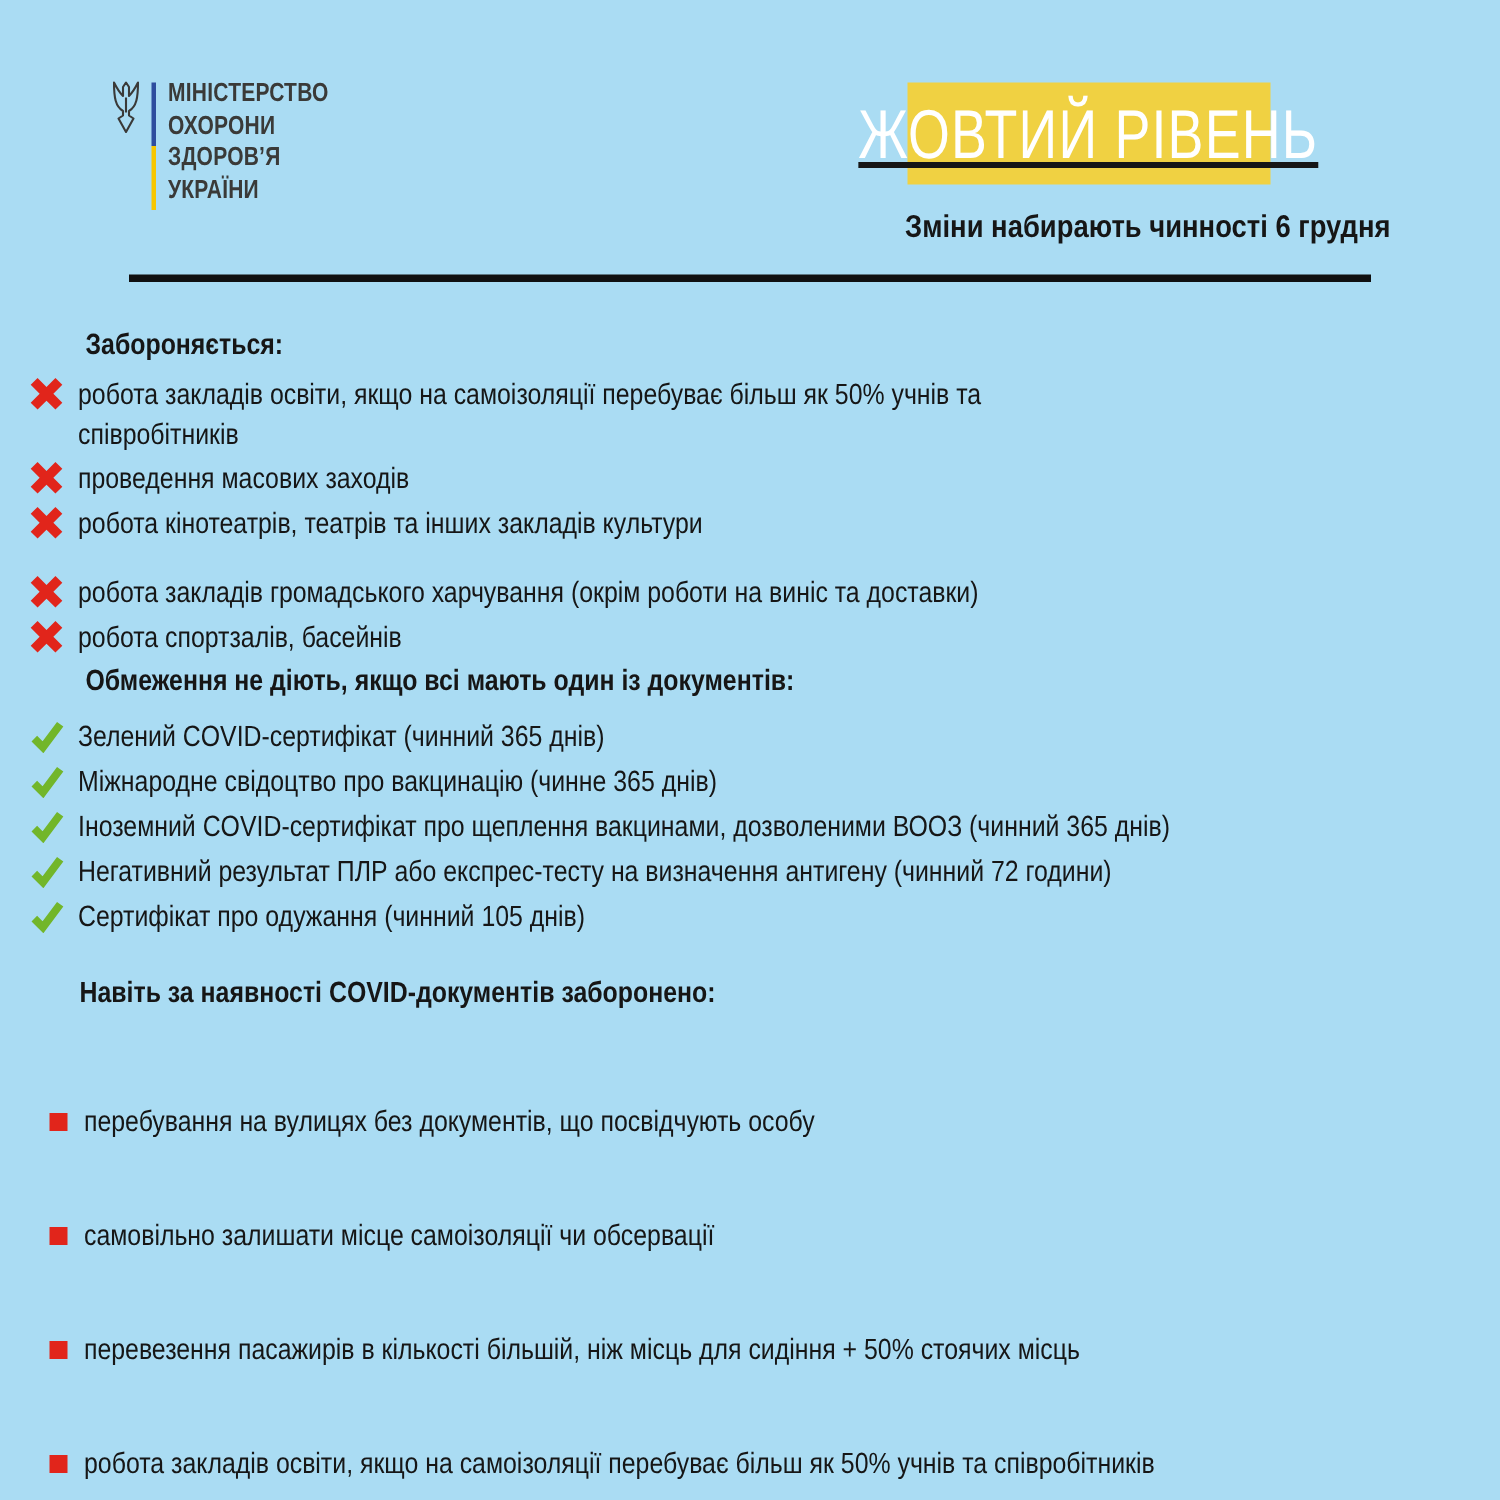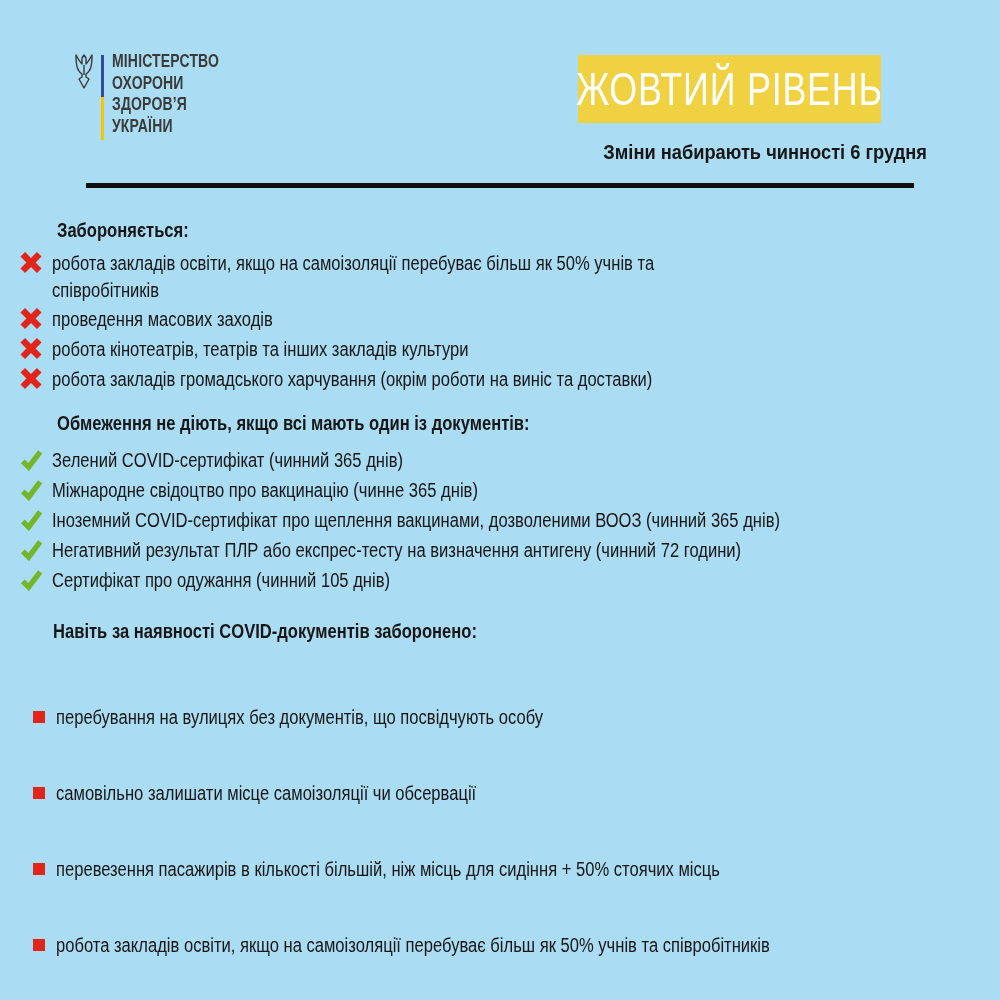--- a/index.html
+++ b/index.html
@@ -16,22 +16,22 @@
     position: absolute; left: 101px; top: 55px; width: 3px; height: 85px;
     background: linear-gradient(to bottom, #2e4d9e 0 50%, #f7c600 50% 100%);
   }
   .logo-text {
     position: absolute; left: 112px; top: 51px;
     font-size: 17.5px; font-weight: 700; color: #3a3a38;
     line-height: 21.5px; letter-spacing: 0.2px;
     transform: scaleX(0.8); transform-origin: 0 0; white-space: nowrap;
   }
   .banner {
-    position: absolute; left: 578px; top: 55px; width: 303px; height: 68px;
-    background: #f0d142; display: flex; align-items: center; justify-content: center;
+    position: absolute; left: 605px; top: 55px; width: 242px; height: 68px;
+    background: #f0d142; display: flex; align-items: center; justify-content: center; text-decoration: underline;
   }
   .banner-label {
     color: #ffffff; font-size: 46px; font-weight: 400; letter-spacing: 1px;
     transform: scaleX(0.78); white-space: nowrap;
   }
   .subtitle {
     position: absolute; top: 140px; right: 73px;
     font-size: 21px; font-weight: 700; white-space: nowrap;
     transform: scaleX(0.87); transform-origin: 100% 0;
   }
@@ -56,22 +56,22 @@
   }
   .w2 .item-text { width: 800px; }
   .bullet { flex: 0 0 auto; display: inline-flex; }
   .bullet-x     { width: 22px; height: 23px; margin: 1px 10px 0 0; }
   .bullet-check { width: 23px; height: 23px; margin: 1px 9px 0 0; }
   .bullet-square{ width: 12px; height: 12px; margin: 7px 11px 0 17px; background: #e1251b; }
   
   .sec1 { margin-top: 29px; }
   .sec1 .sec-heading { margin-bottom: 7px; }
   .sec1 .item { margin-bottom: 3px; }
-  .sec1 .gap-lg { margin-bottom: 4px; }
-  .sec2 { margin-top: 14px; }
+  .sec1 .gap-lg { margin-bottom: 20px; }
+  .sec2 { }
   .sec2 .sec-heading { margin-bottom: 11px; }
   .sec2 .item { margin-bottom: 3px; line-height: 27px; }
   .sec2 .item-text { line-height: 27px; }
   .sec3 { margin-top: 21px; }
   .sec3 .sec-heading { margin-bottom: 12px; }
   .sec3 .item { margin-bottom: 1px; margin-top: 48px; }
   .sec3 .item-text { line-height: 27px; }
 </style>
 </head>
 <body>
@@ -126,20 +126,28 @@
       <span class="item-text">робота кінотеатрів, театрів та інших закладів культури</span>
     </div>
     <div class="item">
       <span class="bullet bullet-x">
           <svg viewBox="0 0 24 24" width="22" height="23">
             <path d="M5.5 0.5 L12 7 L18.5 0.5 L23.5 5.5 L17 12 L23.5 18.5 L18.5 23.5 L12 17 L5.5 23.5 L0.5 18.5 L7 12 L0.5 5.5 Z" fill="#e1251b"></path>
           </svg>
         </span>
       <span class="item-text">робота закладів громадського харчування (окрім роботи на виніс та доставки)</span>
     </div>
+    <div class="item">
+      <span class="bullet bullet-x">
+          <svg viewBox="0 0 24 24" width="22" height="23">
+            <path d="M5.5 0.5 L12 7 L18.5 0.5 L23.5 5.5 L17 12 L23.5 18.5 L18.5 23.5 L12 17 L5.5 23.5 L0.5 18.5 L7 12 L0.5 5.5 Z" fill="#e1251b"></path>
+          </svg>
+        </span>
+      <span class="item-text">робота спортзалів, басейнів</span>
+    </div>
   </div>
 
   <div class="sec sec2">
     <div class="sec-heading"><span>Обмеження не діють, якщо всі мають один із документів:</span></div>
 
     <div class="item">
       <span class="bullet bullet-check">
           <svg viewBox="0 0 24 24" width="23" height="23">
             <path d="M3 14 L9 20 L21 4" stroke="#72b62a" stroke-width="5.5" fill="none"></path>
           </svg>

